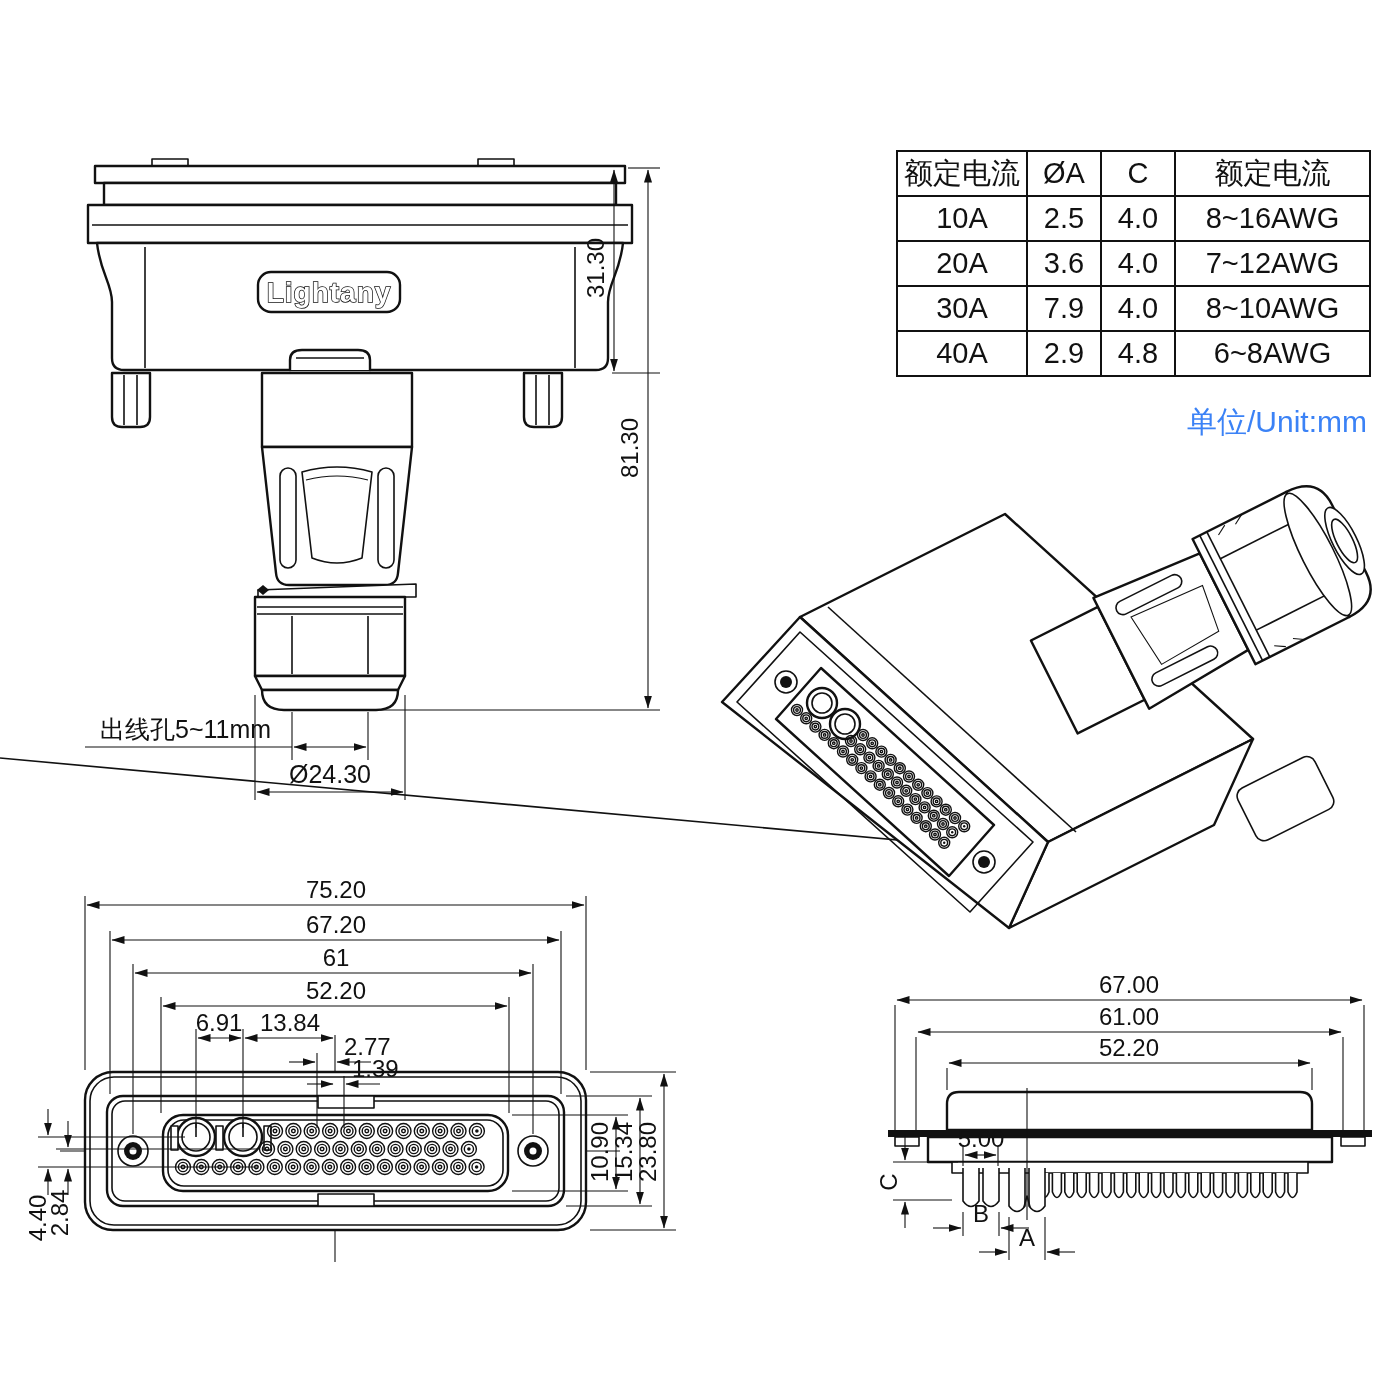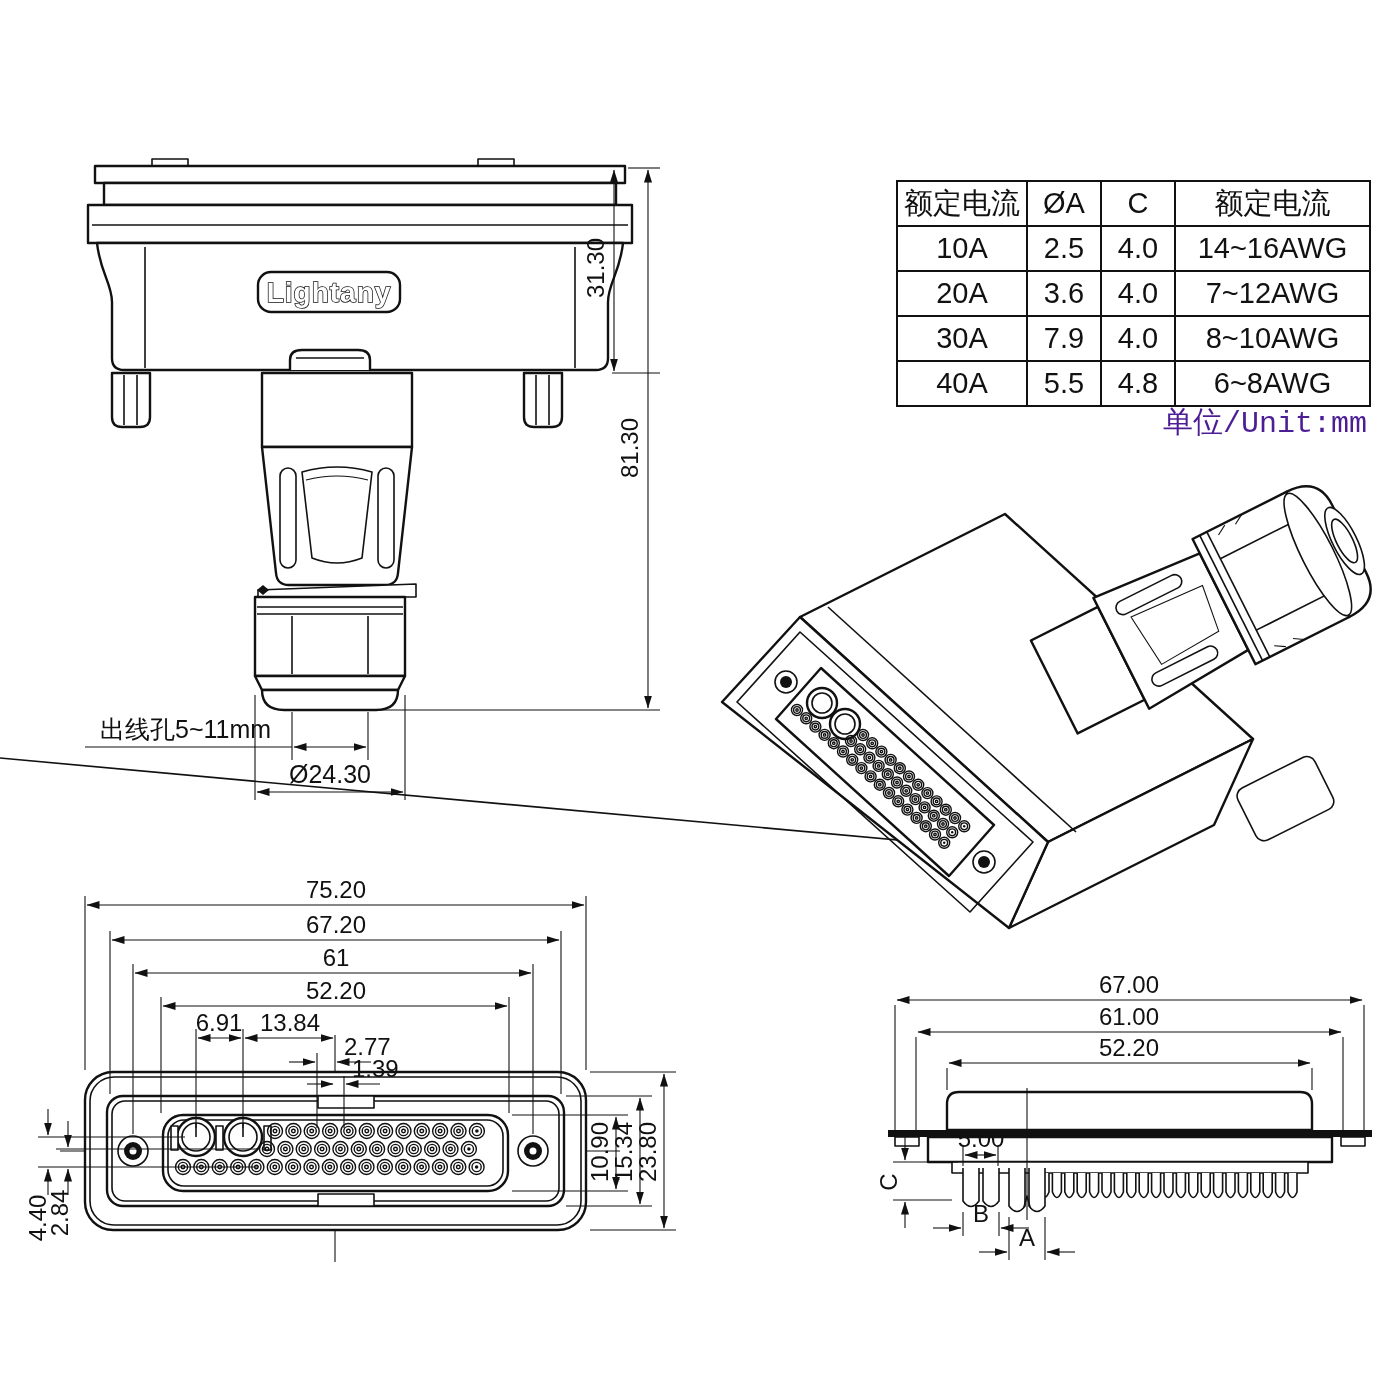--- a/index.html
+++ b/index.html
@@ -11,25 +11,25 @@
   .fw{fill:#fff;}
   .thin{fill:none;stroke:#111;stroke-width:1.1;}
   .dim{fill:none;stroke:#111;stroke-width:1.1;}
   .dtx{fill:#111;font-size:24px;font-family:"Liberation Sans","DejaVu Sans",sans-serif;}
   .dtx2{fill:#111;font-size:25px;font-family:"Liberation Sans","DejaVu Sans",sans-serif;}
   .mid{text-anchor:middle;}
   .pin circle{fill:none;stroke:#111;stroke-width:1.4;}
   .pin circle:last-child{fill:#111;stroke:none;}
   .tail{fill:#fff;stroke:#111;stroke-width:1.6;}
   
-  #spec{position:absolute;left:896px;top:180px;border-collapse:collapse;table-layout:fixed;padding-left:19px;}
+  #spec{position:absolute;left:896px;top:150px;border-collapse:collapse;table-layout:fixed;padding-left:19px;}
   #spec th,#spec td{border:2px solid #111;text-align:center;vertical-align:middle;
       height:43px;font-size:29px;font-weight:400;padding:0;color:#111;}
   #spec .c0{width:128px;} #spec .c1{width:72px;margin-left:28px;} #spec .c2{width:72px;} #spec .c3{width:193px;}
-  #unitnote{position:absolute;right:33px;top:402px;font-size:30px;color:#4c1d95;font-family:Liberation Mono, monospace;}
+  #unitnote{position:absolute;right:33px;top:402px;font-size:30px;color:#3b82f6;}
 </style>
 </head>
 <body>
 <div id="stage">
 
 <svg width="1400" height="1400" viewBox="0 0 1400 1400">
   <defs>
     <marker id="arr" markerWidth="14" markerHeight="10" refX="12.5" refY="5" orient="auto-start-reverse" markerUnits="userSpaceOnUse">
       <path d="M0,1 L13,5 L0,9 Z" fill="#111"></path>
     </marker>
@@ -606,37 +606,37 @@
         <tr>
     <th class="c0">额定电流</th>
     <th class="c1">ØA</th>
     <th class="c2">C</th>
     <th class="c3">额定电流</th>
   </tr>
   <tr>
     <td>10A</td>
     <td>2.5</td>
     <td>4.0</td>
-    <td>14~16AWG</td>
+    <td>8~16AWG</td>
   </tr>
   <tr>
     <td>20A</td>
     <td>3.6</td>
     <td>4.0</td>
     <td>7~12AWG</td>
   </tr>
   <tr>
     <td>30A</td>
     <td>7.9</td>
     <td>4.0</td>
     <td>8~10AWG</td>
   </tr>
   <tr>
     <td>40A</td>
-    <td>5.5</td>
+    <td>2.9</td>
     <td>4.8</td>
     <td>6~8AWG</td>
   </tr>
 </tbody>
     </table>
 <div id="unitnote">单位/Unit:mm</div>
 
 </div>
 
 </body></html>

